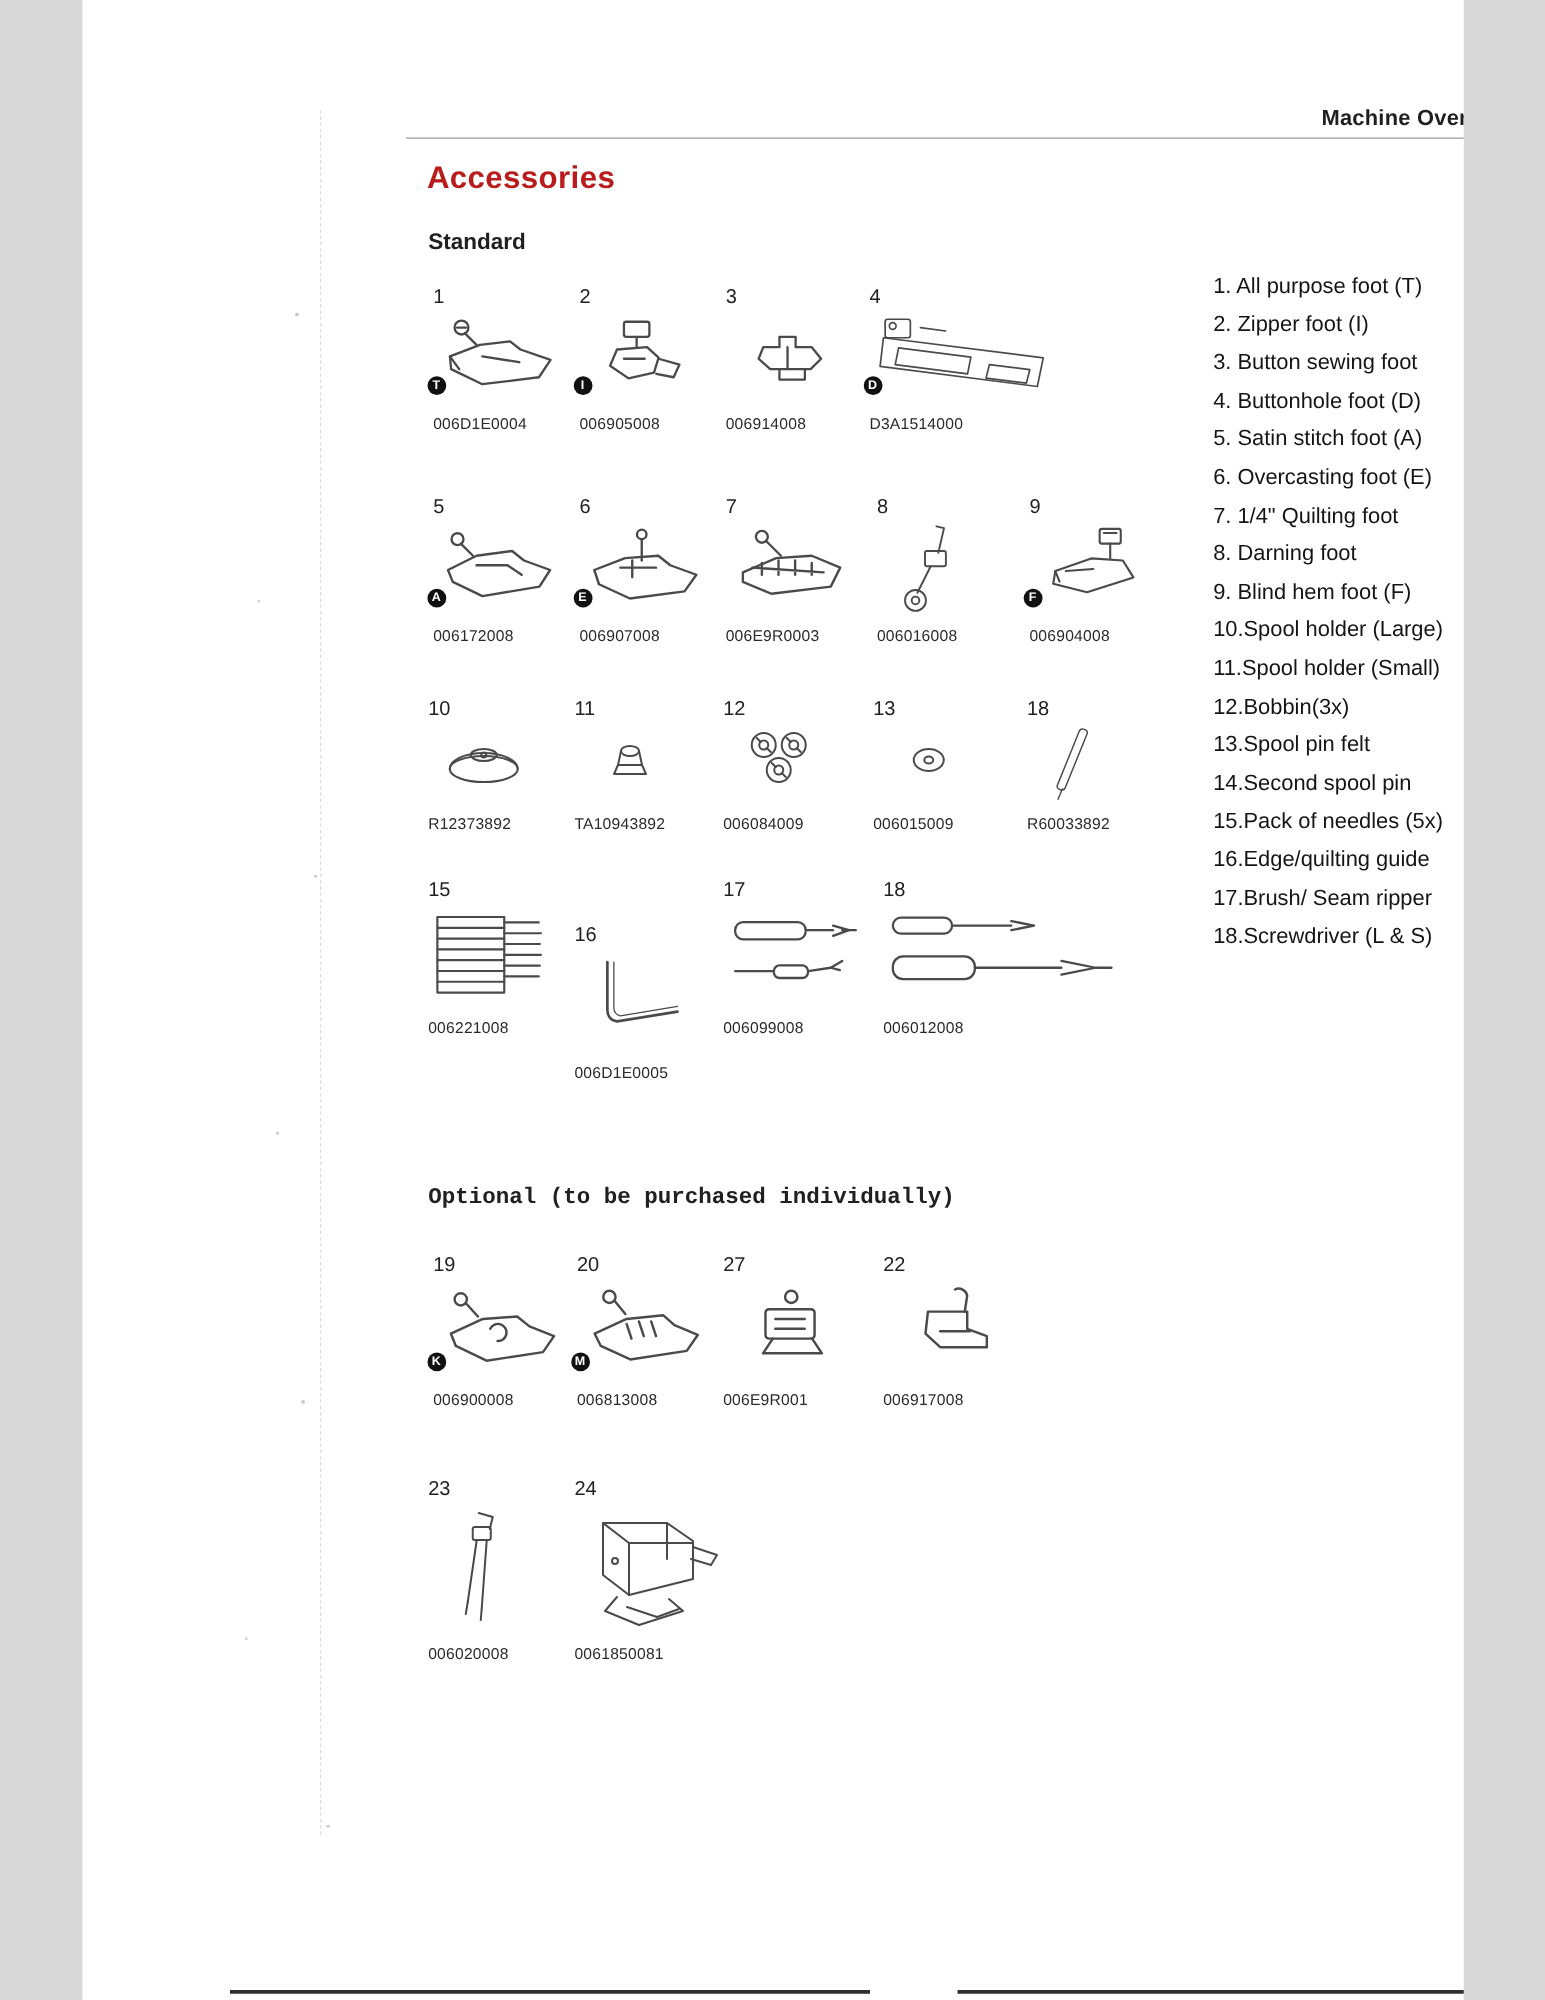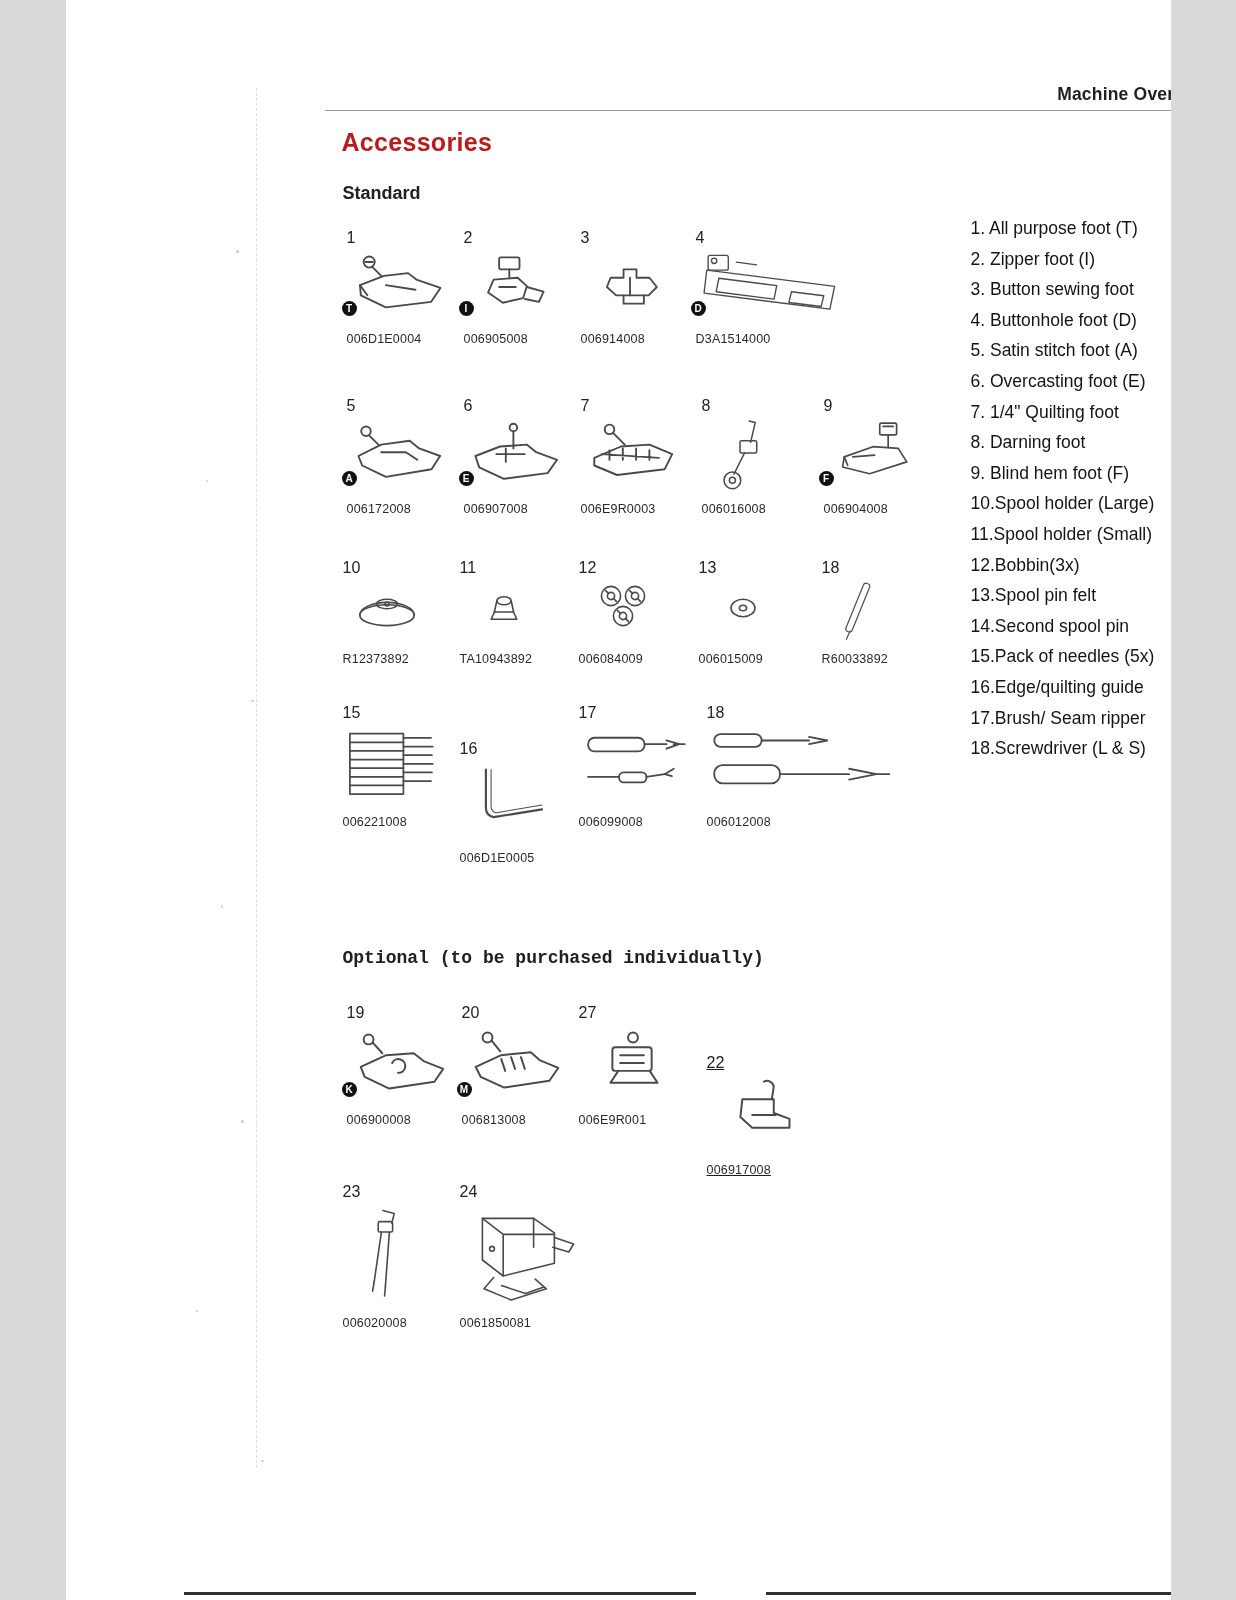--- a/index.html
+++ b/index.html
@@ -362,21 +362,21 @@
           <svg viewBox="0 0 110 80">
             <g fill="none" stroke="#4a4a4a" stroke-width="2" stroke-linecap="round" stroke-linejoin="round">
               <circle cx="55" cy="12" r="5"></circle>
               <rect x="34" y="22" width="40" height="24" rx="3"></rect>
               <path d="M40 46l-8 12h48l-8-12M42 30h24M42 38h24"></path>
             </g>
           </svg>
         </div>
         <div class="acc-part">006E9R001</div>
       </div>
-      <div class="acc-item" style="left: 641px; top: 1053px; width: 108px; text-decoration: underline;">
+      <div class="acc-item" style="left: 641px; top: 1003px; width: 108px;">
         <div class="acc-num">22</div>
         <div class="acc-icon" style="height: 80px;">
           <svg viewBox="0 0 110 80">
             <g fill="none" stroke="#4a4a4a" stroke-width="2" stroke-linecap="round" stroke-linejoin="round">
               <path d="M58 6a7 7 0 0 1 10 5l-2 13"></path>
               <path d="M36 24h32v14l16 6v9H46l-12-11z"></path>
               <path d="M46 40h24"></path>
             </g>
           </svg>
         </div>

